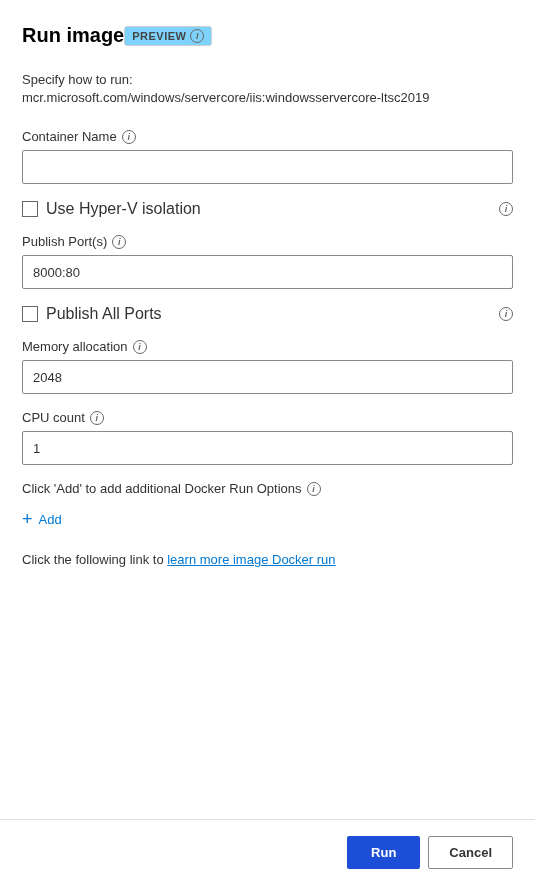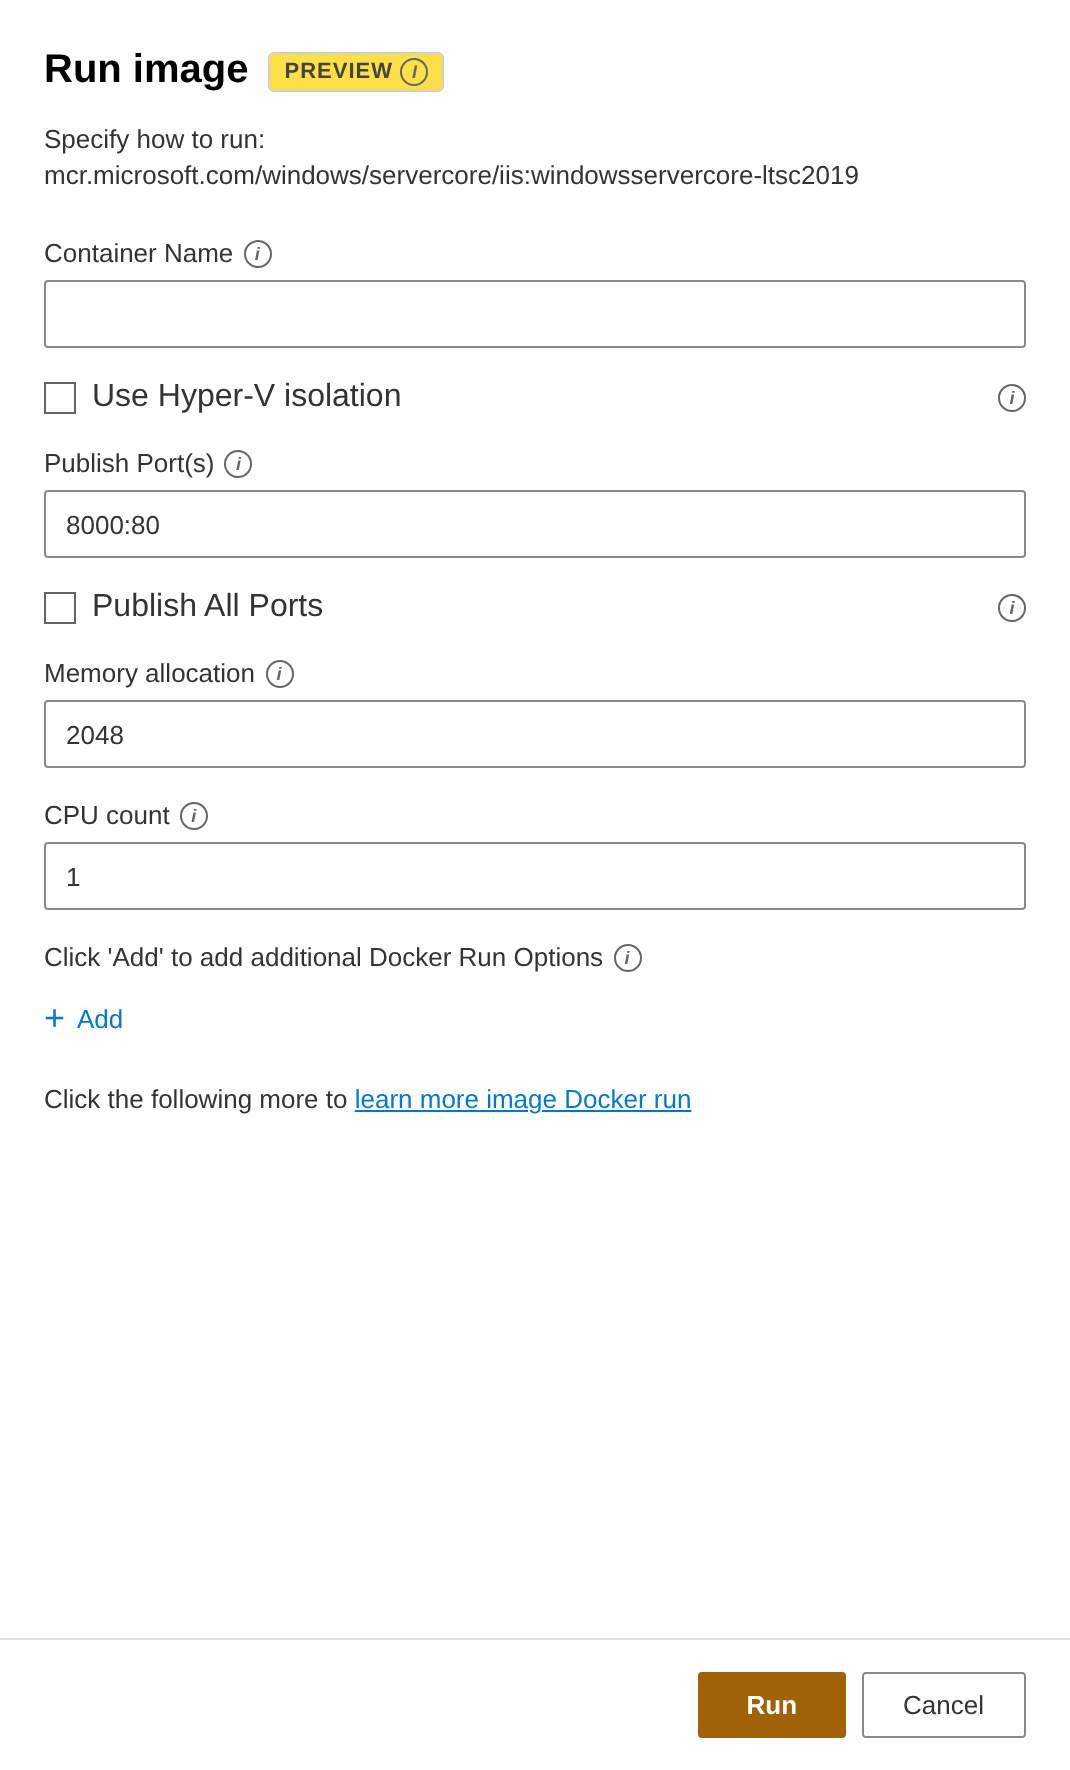--- a/index.html
+++ b/index.html
@@ -18,35 +18,35 @@
     }
 
     .container {
       padding: 24px 22px;
       max-width: 535px;
     }
 
     .header-row {
       display: flex;
       align-items: center;
-      gap: 10px;
-      margin-bottom: 14px;
+      gap: 0;
+      margin-bottom: 24px;
     }
 
     .page-title {
       font-size: 20px;
       font-weight: 700;
       color: #000000;
     }
 
     .preview-badge {
       display: inline-flex;
       align-items: center;
       gap: 4px;
-      background: #fde047;
+      background: #7dd3fc;
       border: 1px solid #d0d0d0;
       border-radius: 3px;
       padding: 2px 7px;
       font-size: 11px;
       font-weight: 600;
       color: #444;
       text-transform: uppercase;
       letter-spacing: 0.5px;
     }
 
@@ -180,39 +180,39 @@
       right: 0;
       display: flex;
       justify-content: flex-end;
       gap: 8px;
       padding: 16px 22px;
       background: #fff;
       border-top: 1px solid #e0e0e0;
     }
 
     .btn-run {
-      background: #a16207;
+      background: #1d4ed8;
       color: #fff;
       border: none;
       border-radius: 2px;
       padding: 8px 24px;
       font-size: 13px;
       font-weight: 600;
       cursor: pointer;
       min-width: 72px;
     }
 
     .btn-cancel {
       background: #fff;
       color: #333;
       border: 1px solid #8a8a8a;
       border-radius: 2px;
       padding: 8px 20px;
       font-size: 13px;
-      font-weight: 400;
+      font-weight: 700;
       cursor: pointer;
       min-width: 72px;
     }
   </style>
 </head>
 <body>
 
 <div class="container">
 
   <div class="header-row">
@@ -281,21 +281,21 @@
       <span>Click 'Add' to add additional Docker Run Options</span>
       <span class="info-icon">i</span>
     </div>
     <button class="add-button">
       <span class="add-icon">+</span>
       <span>Add</span>
     </button>
   </div>
 
   <div class="docker-link-section">
-    <span>Click the following more to </span>
+    <span>Click the following link to </span>
     <a class="docker-link" href="#">learn more image Docker run</a>
   </div>
 </div>
 
 <div class="footer">
   <button class="btn-run">Run</button>
   <button class="btn-cancel">Cancel</button>
 </div>
 
 </body></html>

